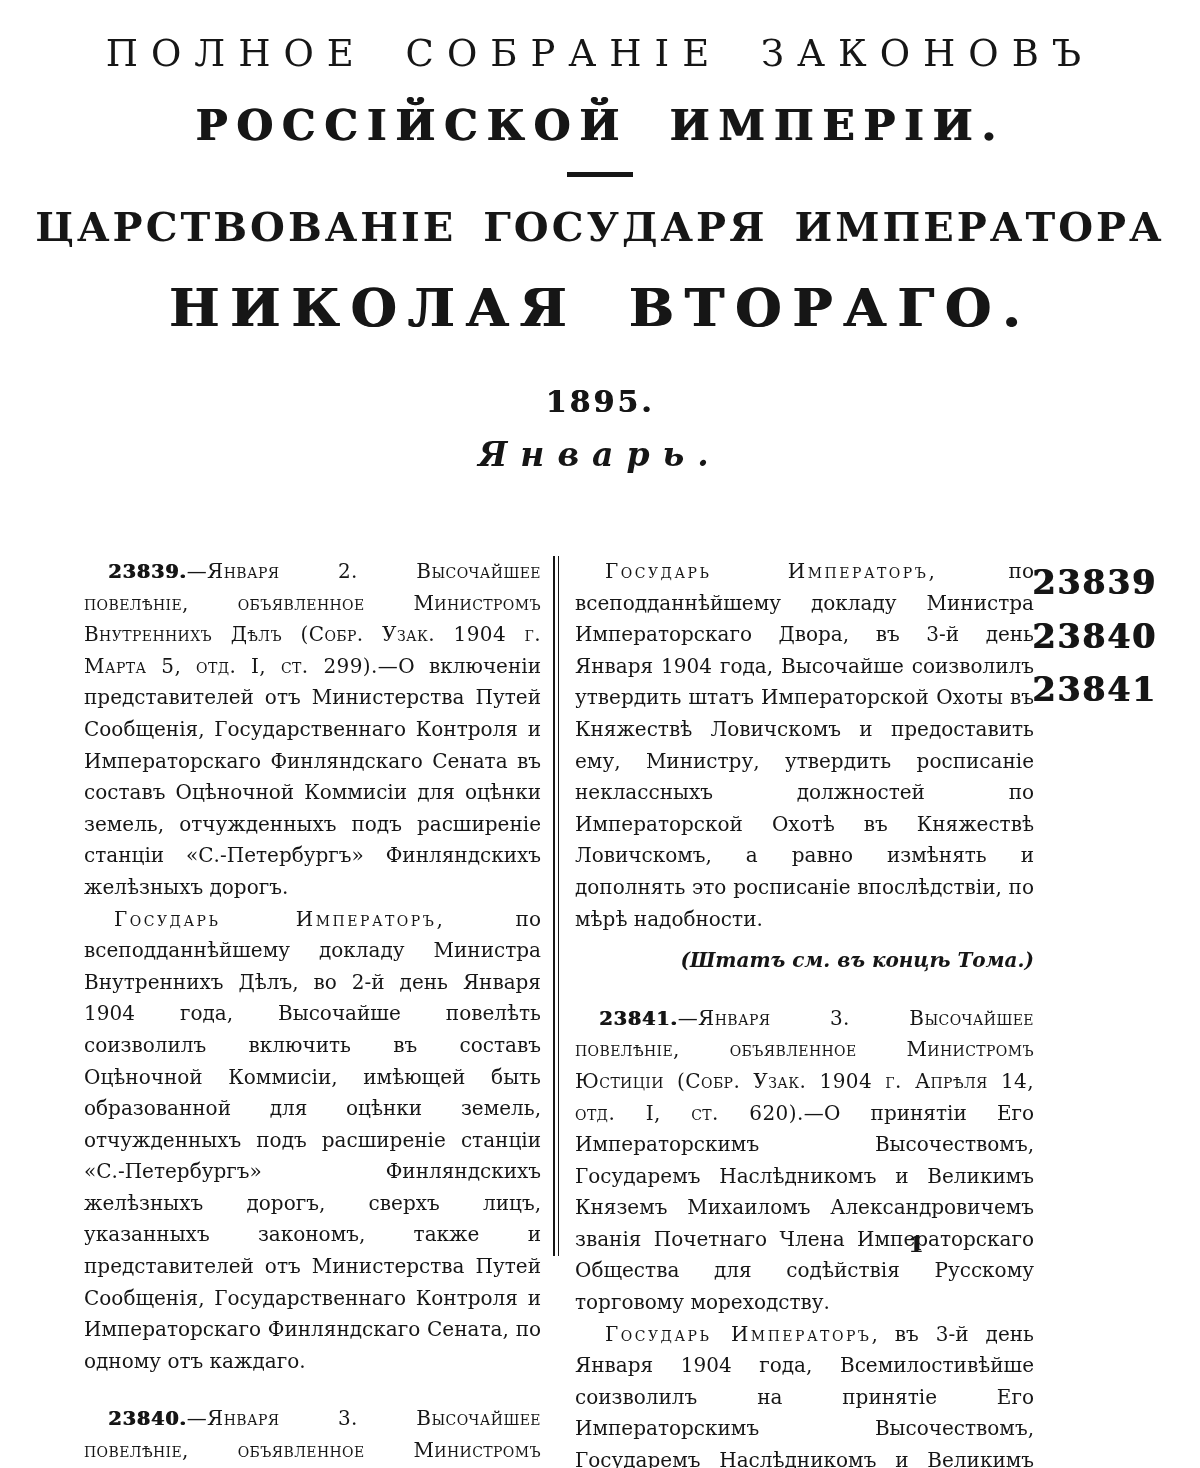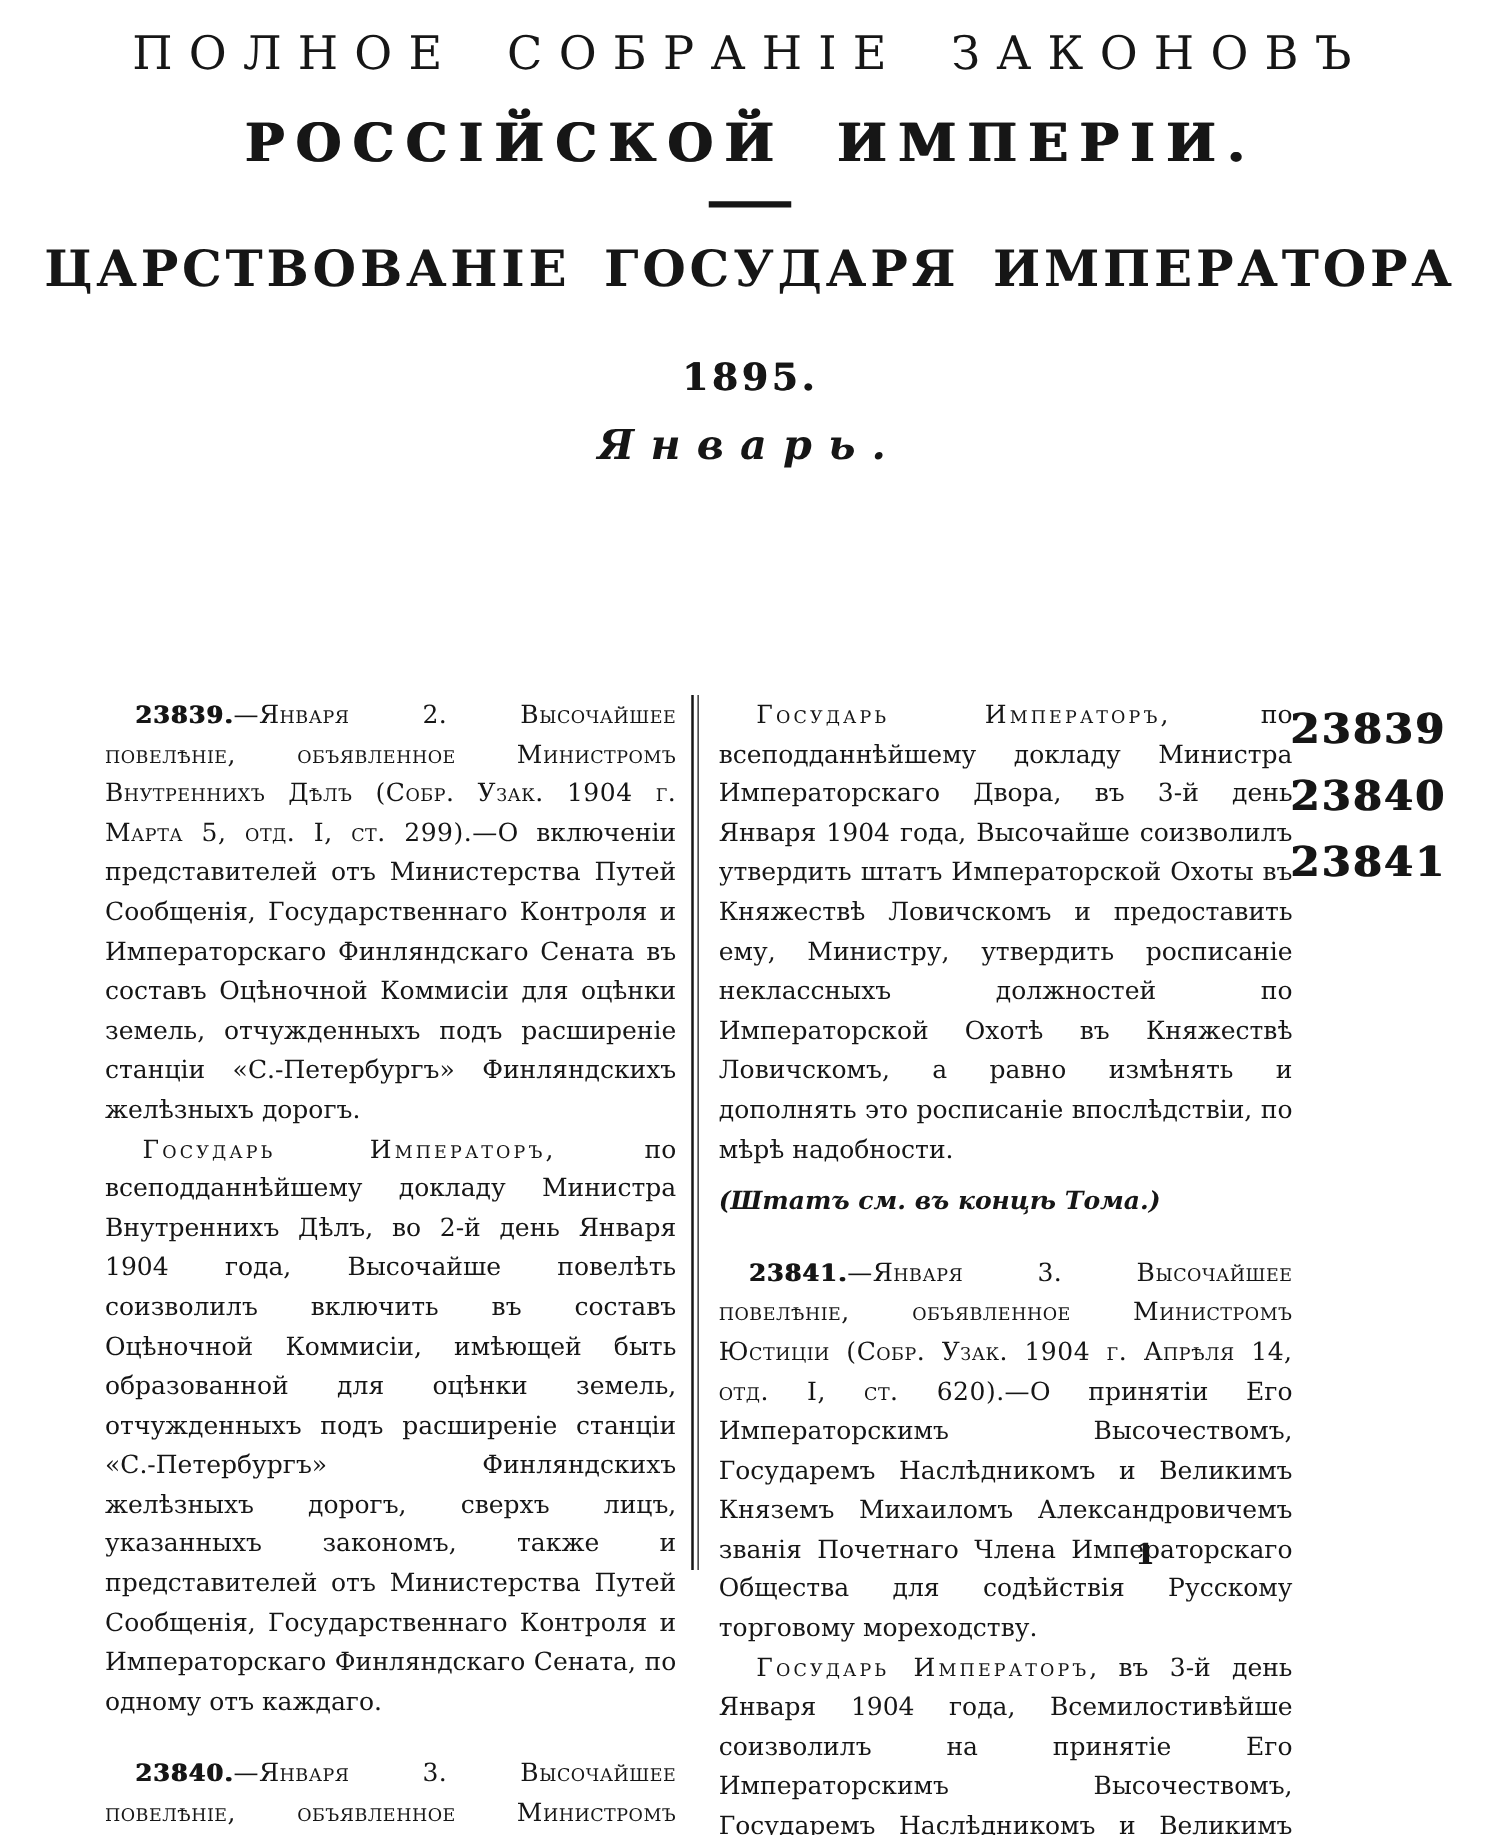--- a/index.html
+++ b/index.html
@@ -5,21 +5,21 @@
   html,body { margin:0; padding:0; background:#ffffff; }
   .page {
     position:relative;
     width:1200px; height:1468px;
     background:#ffffff;
     color:#161616;
     font-family:"DejaVu Serif", serif;
     overflow:hidden;
   }
   
-  .masthead { text-align:center; padding-top:21px; }
+  .masthead { text-align:center; padding-top:32px; }
   .t-collection {
     font-size:37px; letter-spacing:13px; word-spacing:14px;
     font-weight:normal; white-space:nowrap;
   }
   .t-empire {
     margin-top:26px;
     font-size:42px; font-weight:bold; letter-spacing:9px; word-spacing:18px;
     text-shadow:1.2px 0 0 currentColor;
     white-space:nowrap;
   }
@@ -69,21 +69,21 @@
     font-size:19px; font-weight:bold; letter-spacing:1px;
     text-shadow:1px 0 0 currentColor;
     line-height:1;
   }
   .sc { font-variant-caps:small-caps; letter-spacing:0.4px; }
   .it { }
   .body-par { text-indent:30px; }
   .lead { font-variant-caps:small-caps; letter-spacing:2.5px; }
   .gap-med { margin-top:26px !important; }
   .note-centered {
-    text-align:left; font-style:italic; font-weight:bold;
+    text-align:right; font-style:italic; font-weight:bold;
     text-indent:0; margin-top:10px !important;
   }
   
   .margin-nums {
     position:absolute; left:1032px; top:556px;
     font-size:33px; font-weight:bold; letter-spacing:2px;
     text-shadow:1.2px 0 0 currentColor;
     line-height:53.5px;
     text-align:center;
   }
@@ -96,20 +96,21 @@
 </head>
 <body>
 
 <div class="page">
 
   <header class="masthead">
     <div class="t-collection">ПОЛНОЕ СОБРАНІЕ ЗАКОНОВЪ</div>
     <div class="t-empire">РОССІЙСКОЙ ИМПЕРІИ.</div>
     <div class="head-rule"></div>
     <div class="t-reign">ЦАРСТВОВАНІЕ ГОСУДАРЯ ИМПЕРАТОРА</div>
+    <div class="t-emperor">НИКОЛАЯ ВТОРАГО.</div>
     <div class="t-year">1895.</div>
     <div class="t-month">Январь.</div>
   </header>
 
   <main class="columns">
 
     <section class="col col-left">
       <p class="entry-head"><span class="entry-num">23839.</span><span class="sc">—Января 2. Высочайшее повелѣніе, объявленное Министромъ Внутреннихъ Дѣлъ (Собр. Узак. 1904 г. Марта 5, отд. I, ст. 299).—</span><span class="it">О включеніи представителей отъ Министерства Путей Сообщенія, Государственнаго Контроля и Императорскаго Финляндскаго Сената въ составъ Оцѣночной Коммисіи для оцѣнки земель, отчужденныхъ подъ расширеніе станціи «С.-Петербургъ» Финляндскихъ желѣзныхъ дорогъ.</span></p>
 
       <p class="body-par"><span class="lead">Государь Императоръ</span><span>, по всеподданнѣйшему докладу Министра Внутреннихъ Дѣлъ, во 2-й день Января 1904 года, Высочайше повелѣть соизволилъ включить въ составъ Оцѣночной Коммисіи, имѣющей быть образованной для оцѣнки земель, отчужденныхъ подъ расширеніе станціи «С.-Петербургъ» Финляндскихъ желѣзныхъ дорогъ, сверхъ лицъ, указанныхъ закономъ, также и представителей отъ Министерства Путей Сообщенія, Государственнаго Контроля и Императорскаго Финляндскаго Сената, по одному отъ каждаго.</span></p>

